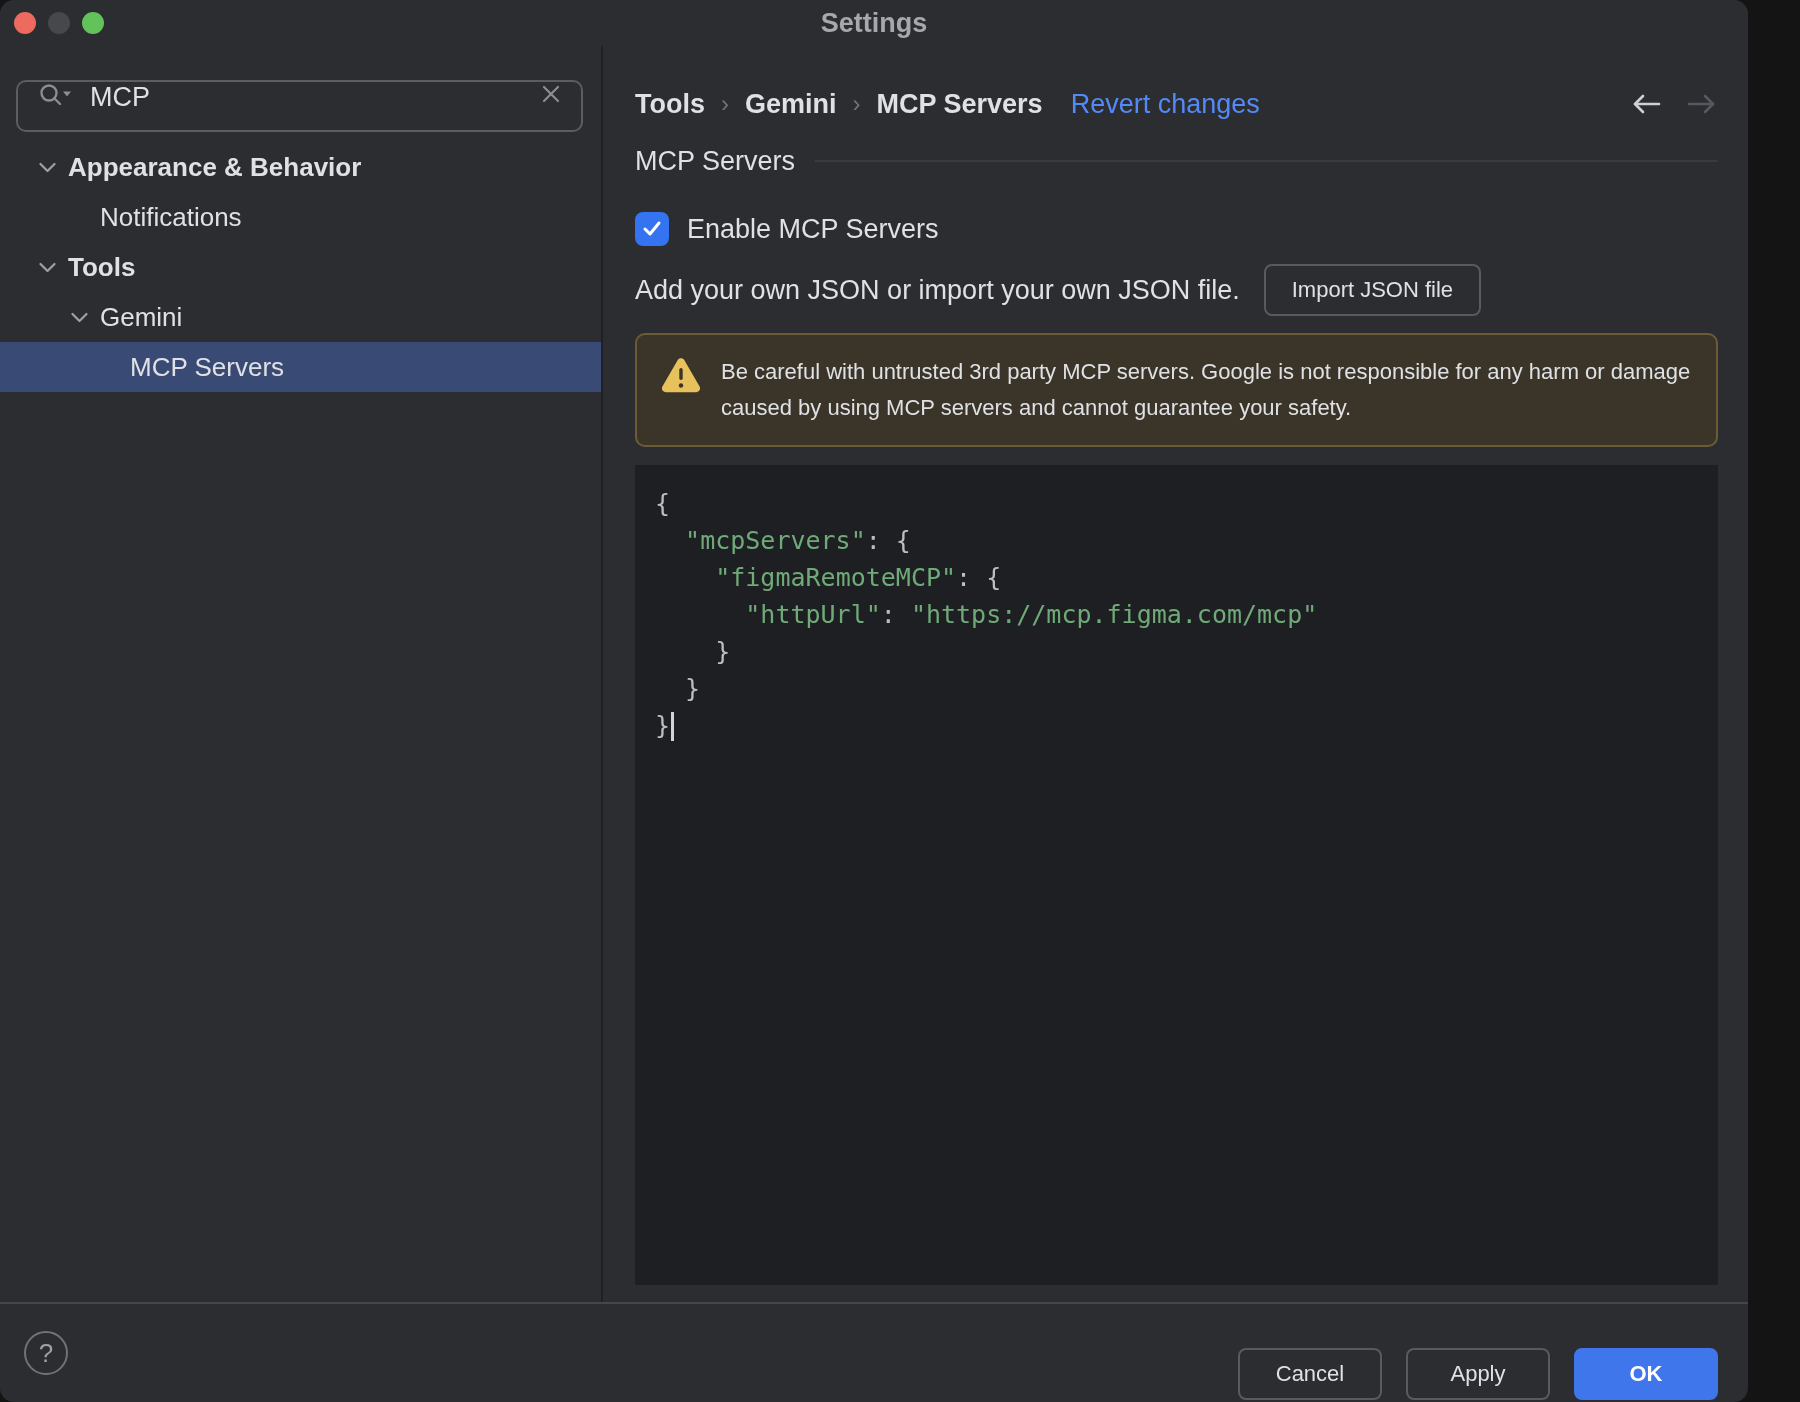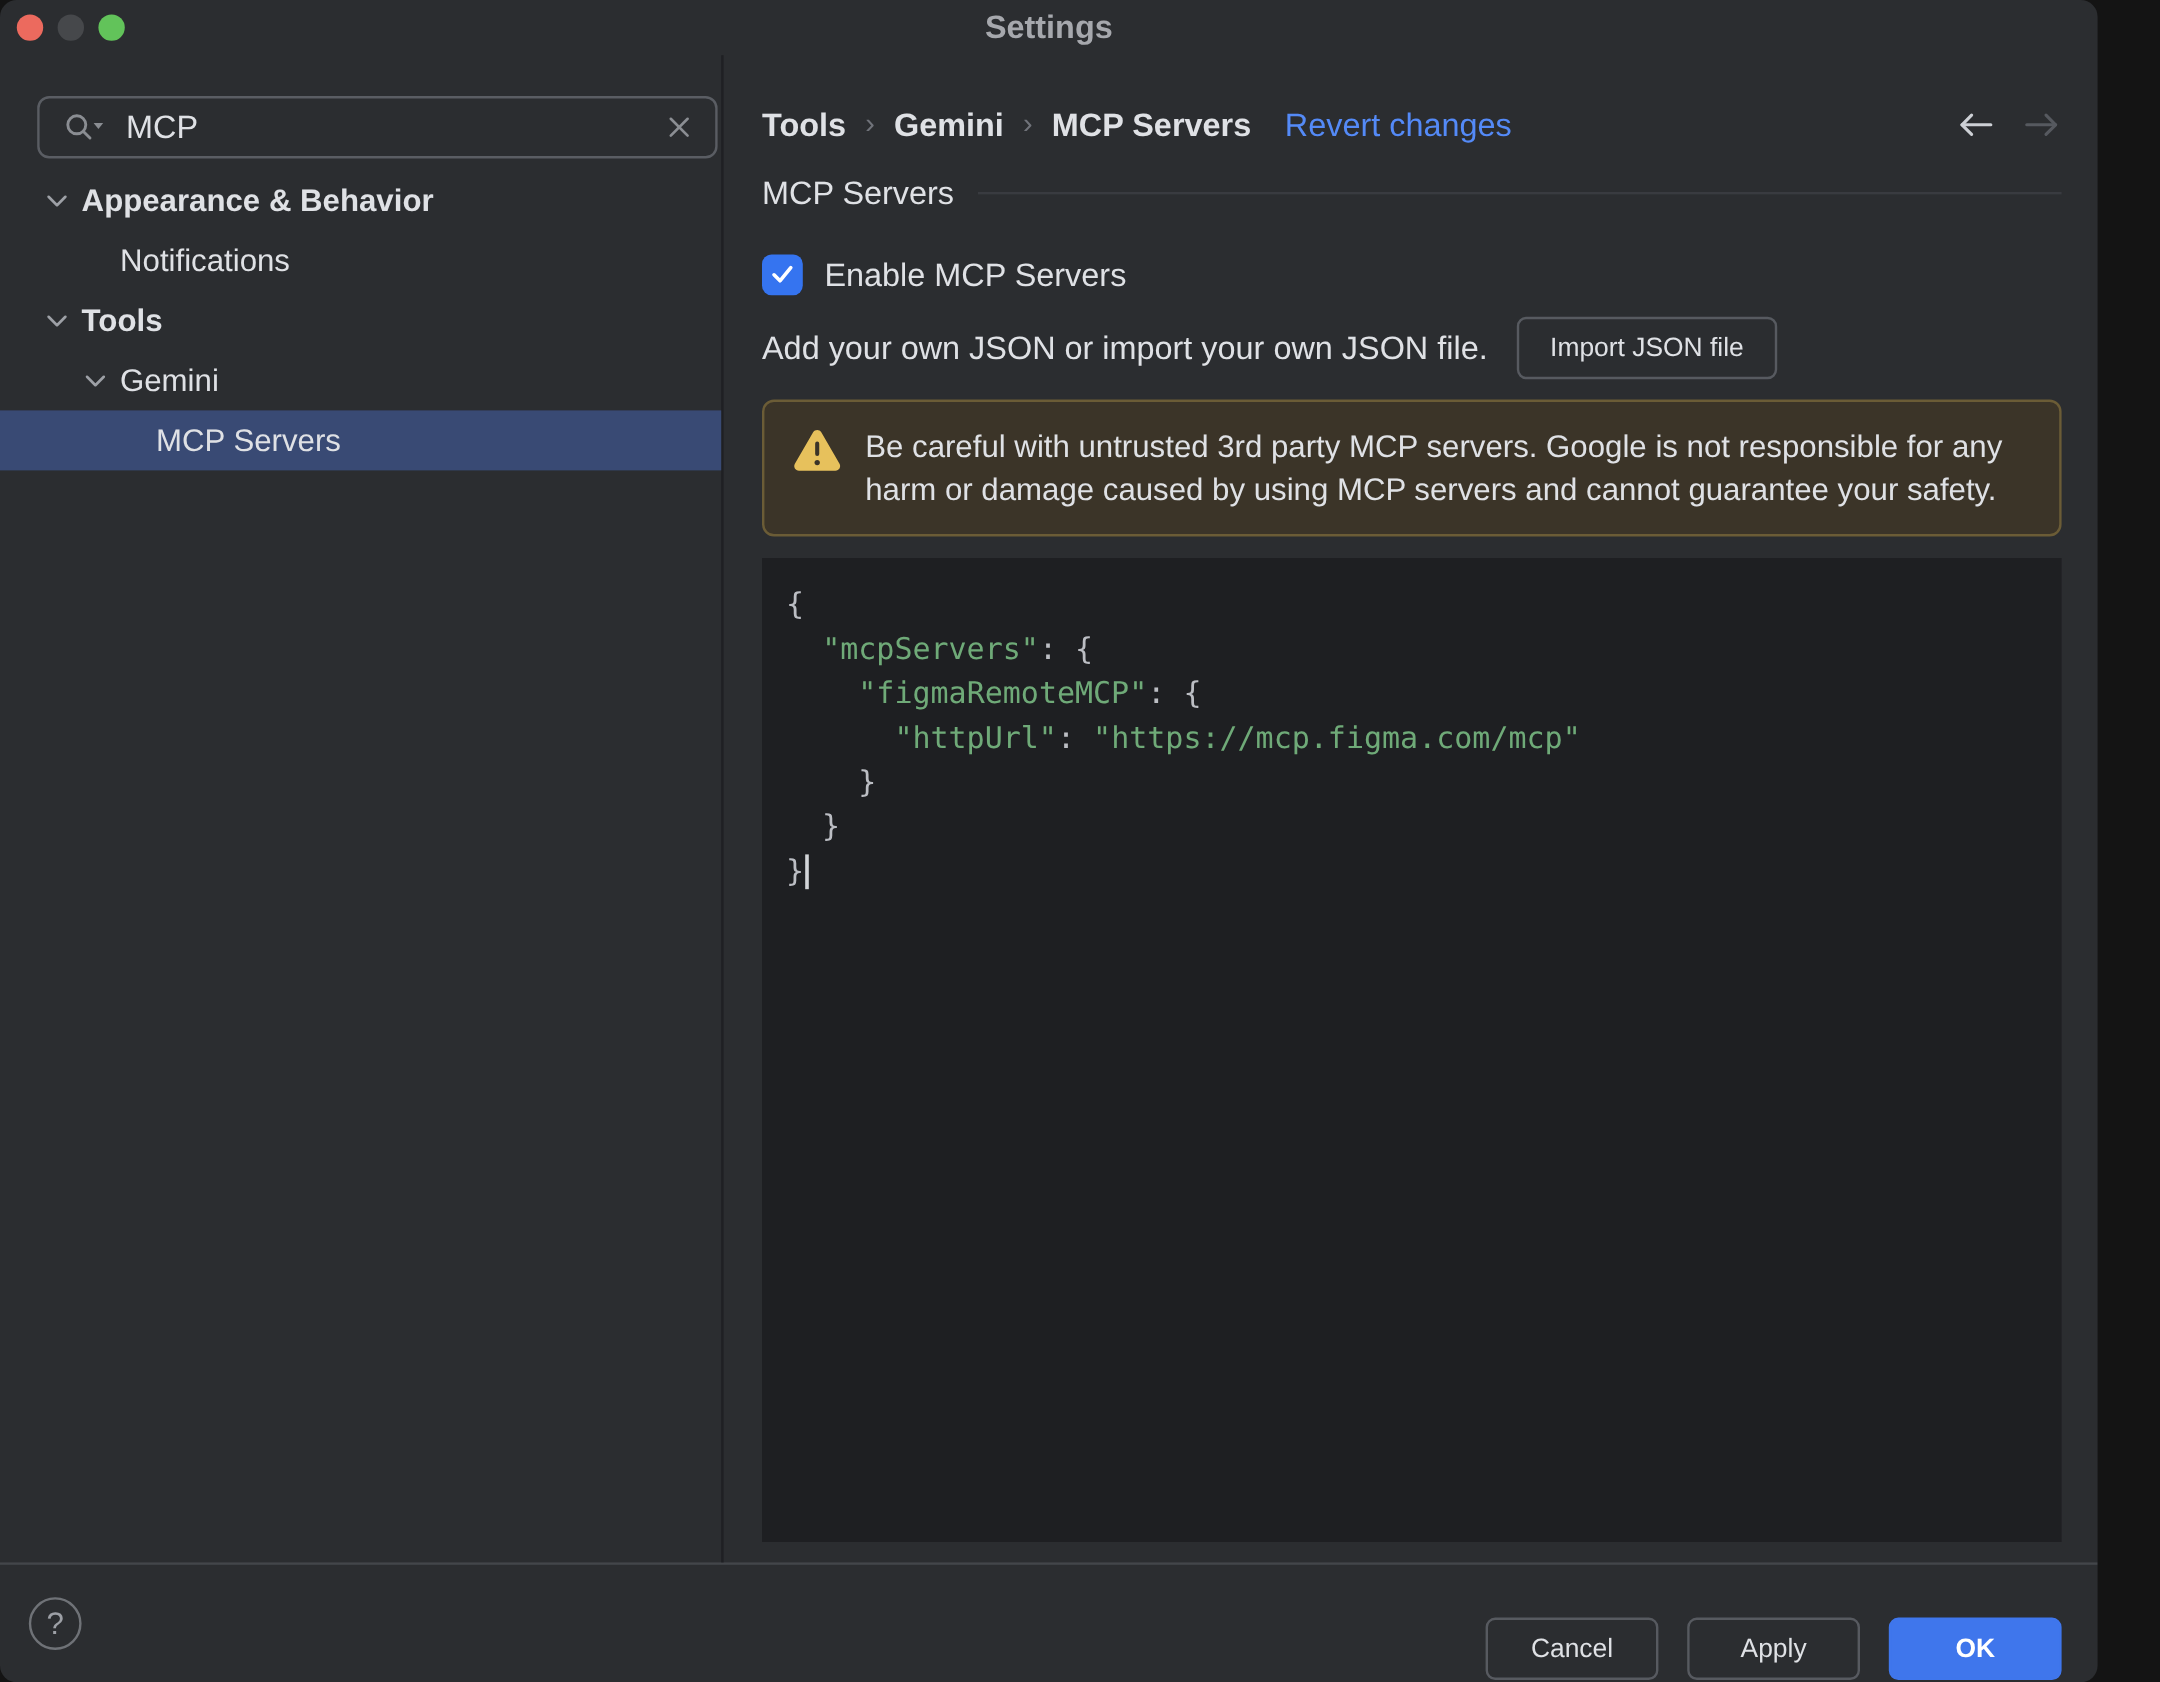--- a/index.html
+++ b/index.html
@@ -29,22 +29,22 @@
   .titlebar{position:relative;height:46px;flex:0 0 46px;display:flex;align-items:center;justify-content:center;}
   .traffic{position:absolute;left:14px;top:12px;display:flex;gap:12px;}
   .light{width:22px;height:22px;border-radius:50%;}
   .light.red{background:#ec6a5e;}
   .light.gray{background:#46484b;}
   .light.green{background:#62c35a;}
   .win-title{font-size:27px;font-weight:700;color:var(--fg-dim);}
   
   .main{flex:1 1 auto;display:flex;min-height:0;}
   .sidebar{width:603px;flex:0 0 603px;border-right:2px solid var(--divider-dark);position:relative;}
-  .searchbox{position:absolute;left:31px;top:34px;width:567px;height:52px;
-    border:2px solid #5a5d63;border-radius:10px;display:flex;align-items:center;padding:0 18px 0 20px;}
+  .searchbox{position:absolute;left:16px;top:34px;width:567px;height:52px;
+    border:2px solid #5a5d63;border-radius:10px;display:flex;padding:0 18px 0 20px;}
   .searchbox .value{font-size:27px;color:var(--fg);margin-left:16px;flex:1;}
   .tree{position:absolute;left:0;top:96px;width:601px;}
   .tree-row{height:50px;display:flex;align-items:center;font-size:26px;color:var(--fg);}
   .tree-row.selected{background:var(--selection);}
   .tree-row .chev{display:inline-flex;width:18px;justify-content:center;}
   .ind0 .chev{margin-left:38px;}
   .ind0 .lbl{margin-left:12px;}
   .lbl-notif{margin-left:100px;}
   .ind1 .chev{margin-left:70px;}
   .ind1 .lbl{margin-left:12px;}
@@ -64,21 +64,21 @@
   .checkbox{width:34px;height:34px;border-radius:8px;background:var(--accent);
     display:flex;align-items:center;justify-content:center;}
   .check-row .check-label{font-size:27px;margin-left:18px;}
   .import-row{margin-top:10px;height:52px;display:flex;align-items:center;}
   .import-text{font-size:27px;}
   .btn{height:52px;border:2px solid var(--border-btn);border-radius:8px;background:transparent;
     color:var(--fg);font-size:22px;font-family:"Liberation Sans",sans-serif;cursor:pointer;}
   .import-btn{margin-left:24px;padding:0 26px;}
   .warning{margin-top:17px;background:var(--warn-bg);border:2px solid var(--warn-border);
     border-radius:10px;padding:19px 24px;display:flex;align-items:flex-start;}
-  .warning-text{font-size:26px;line-height:36px;margin-left:20px;color:var(--fg);}
+  .warning-text{font-size:22px;line-height:36px;margin-left:20px;color:var(--fg);}
   .editor{margin-top:18px;height:820px;background:var(--editor-bg);padding:20px 0 0 20px;
     font-family:"DejaVu Sans Mono",monospace;font-size:25px;line-height:37px;overflow:hidden;}
   .code-line{white-space:pre;color:#bcbec4;}
   .tok-string{color:var(--green);}
   .tok-plain{color:#bcbec4;}
   .caret{display:inline-block;width:3px;height:29px;background:#d2d4d8;vertical-align:middle;
     margin-left:1px;position:relative;top:-1px;}
   
   .footer{flex:0 0 100px;border-top:2px solid var(--divider-soft);display:flex;align-items:center;
     padding:0 30px 0 24px;}

